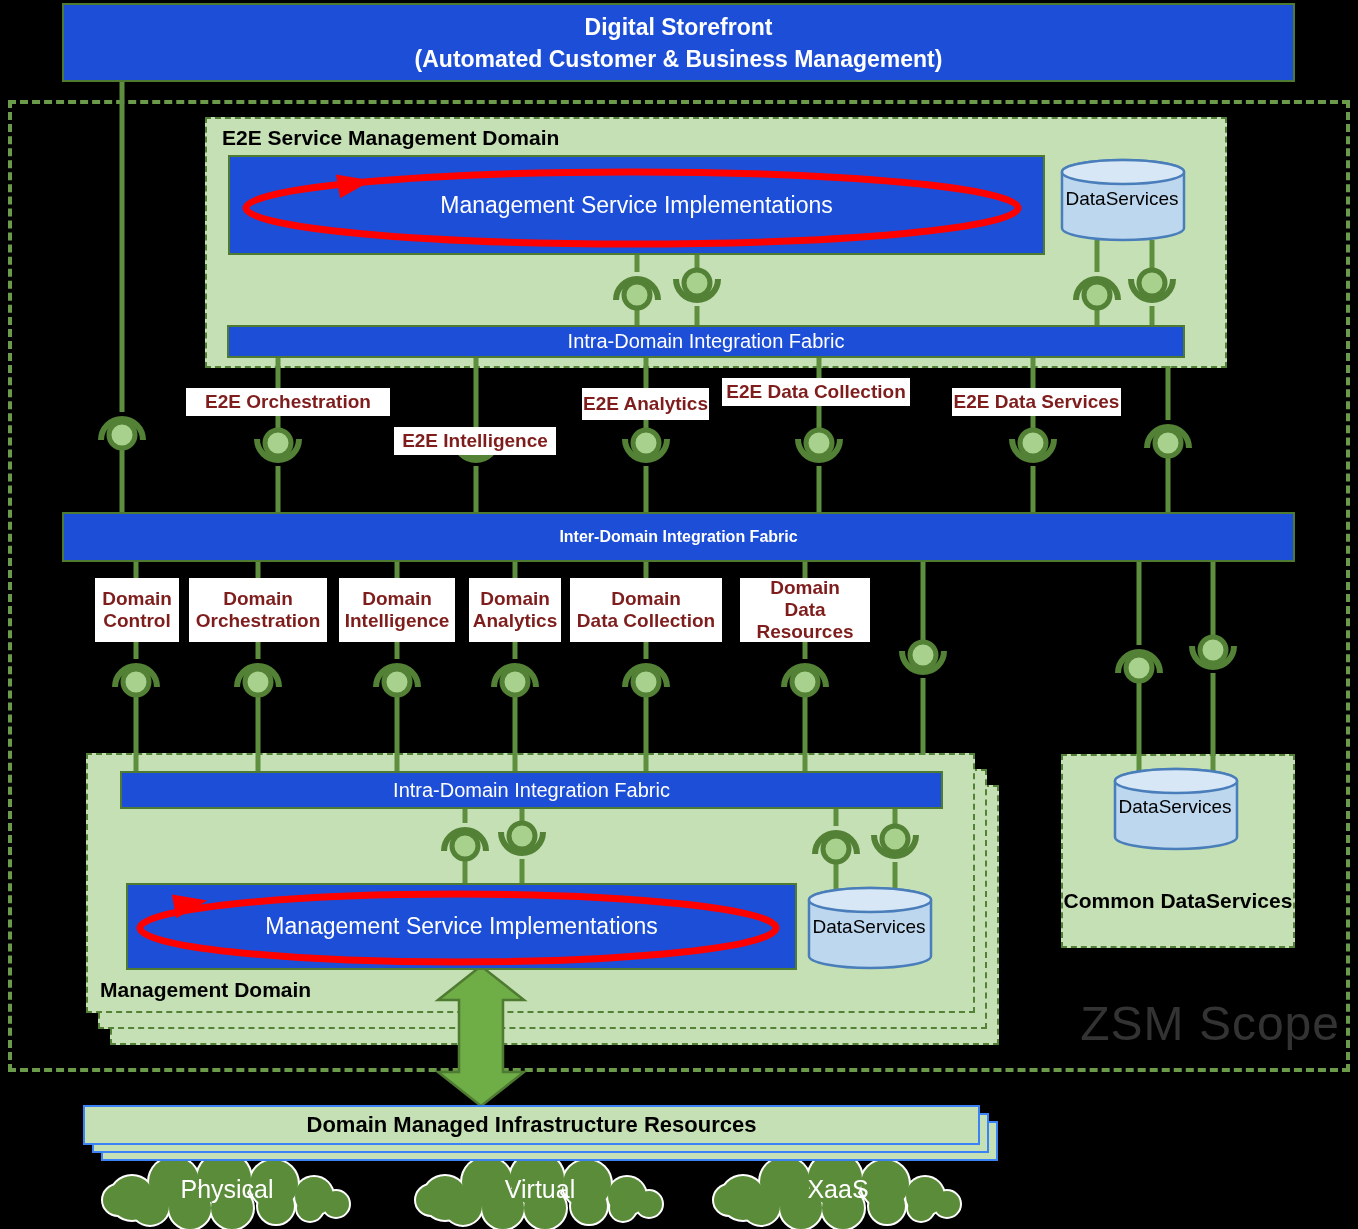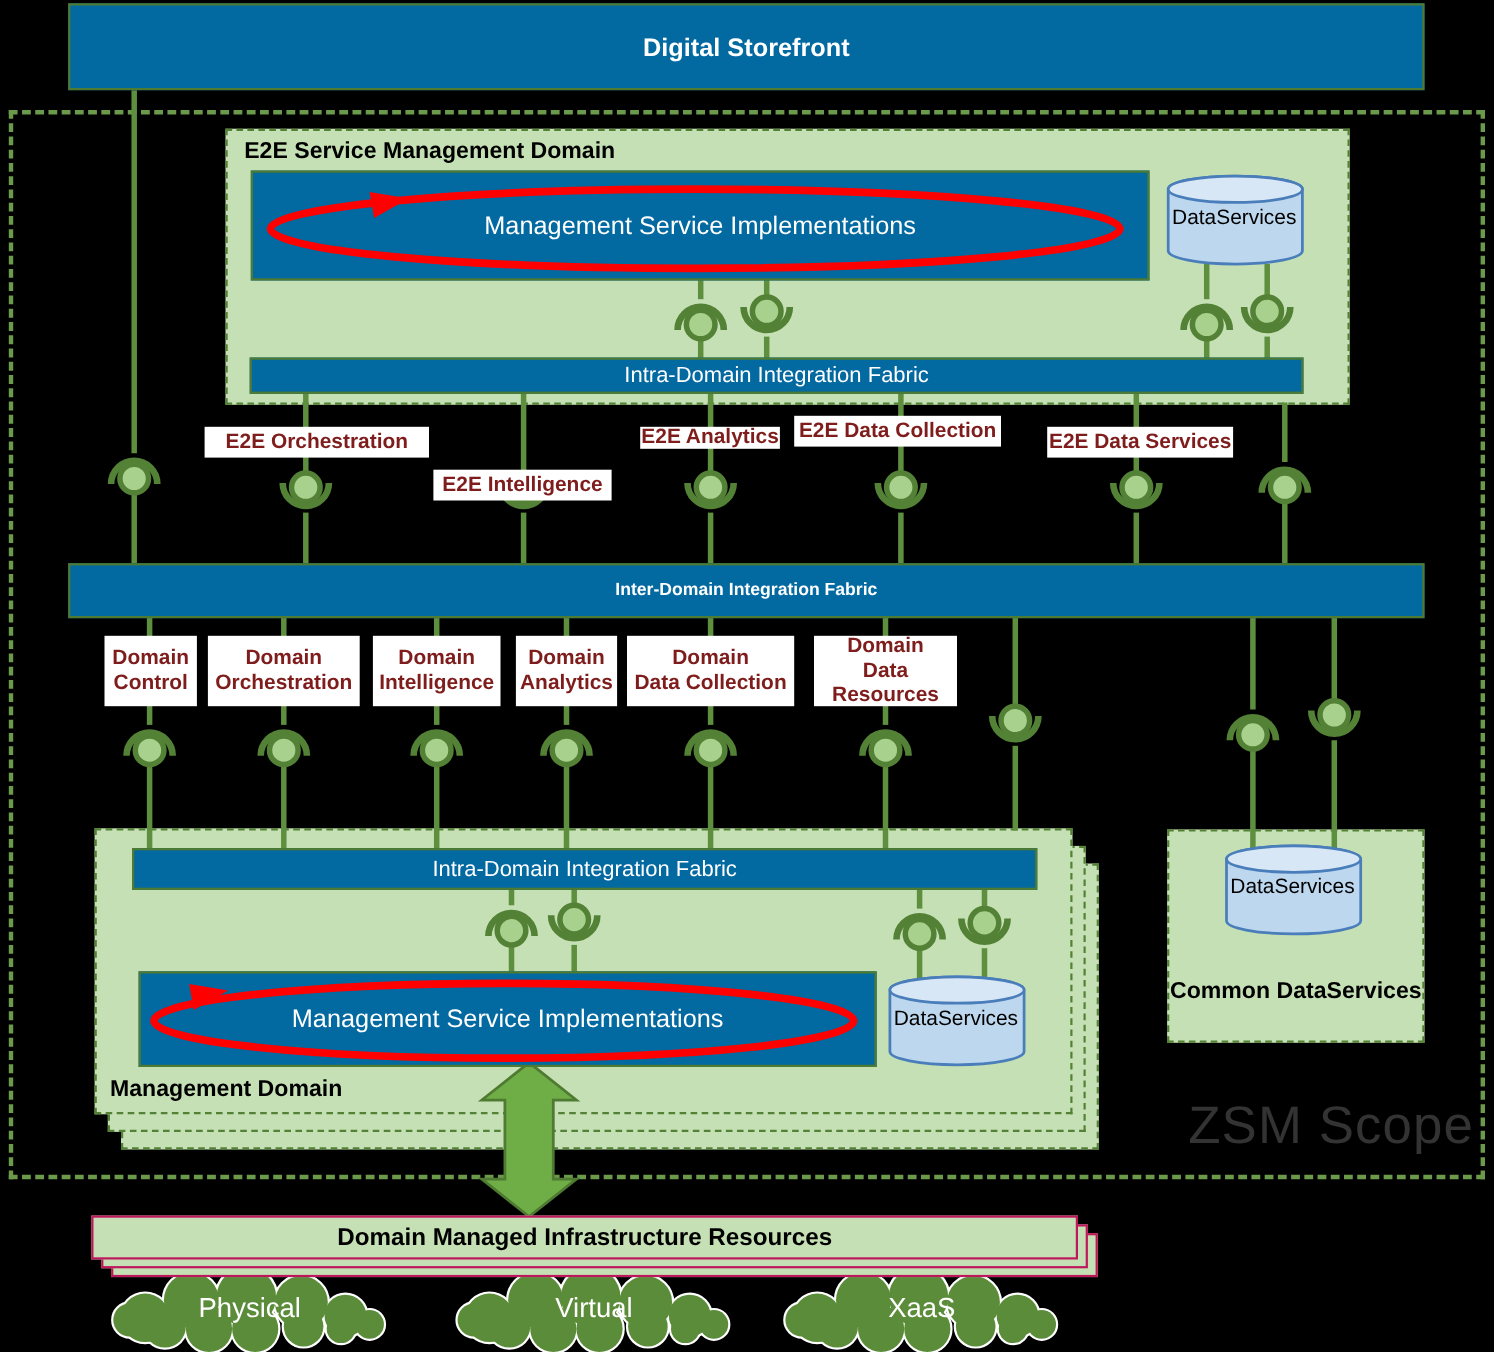--- a/index.html
+++ b/index.html
@@ -1,24 +1,24 @@
 <!DOCTYPE html>
 <html><head>
 <meta charset="utf-8">
 <style>
   html,body{margin:0;padding:0;background:#000;}
   #canvas{position:relative;width:1358px;height:1229px;background:#000;overflow:hidden;
           font-family:"Liberation Sans",sans-serif;}
   .abs{position:absolute;box-sizing:border-box;}
   
-  .bar{background:#0369a1;border:2px solid #4E7A31;color:#fff;display:flex;
+  .bar{background:#1d4ed8;border:2px solid #4E7A31;color:#fff;display:flex;
        align-items:center;justify-content:center;text-align:center;}
   
   .light{background:#C5E0B4;border:2px dashed #538135;}
-  .light-solid{background:#C5E0B4;border:2px solid #be185d;}
+  .light-solid{background:#C5E0B4;border:2px solid #3b82f6;}
   
   .wlabel{background:#fff;color:#7f1d1d;font-weight:bold;display:flex;flex-direction:column;
           align-items:center;justify-content:center;text-align:center;line-height:22px;font-size:19px;}
   .title{color:#000;font-weight:bold;font-size:21px;}
   .zsm-border{border:4px dashed #6B9A4B;}
   .scope-text{color:#333;font-size:48px;font-weight:300;letter-spacing:1px;text-align:right;}
   .cyl-text{color:#000;font-size:19px;line-height:26px;display:flex;flex-direction:row;
             align-items:center;justify-content:center;text-align:center;}
   .cloud-label{color:#fff;font-size:25px;display:flex;align-items:center;justify-content:center;}
   svg{position:absolute;left:0;top:0;}
@@ -180,20 +180,21 @@
 
     <polygon points="481,966 438,1000 459,1000 459,1072 438,1072 481,1106 524,1072 503,1072 503,1000 524,1000" fill="#6FAD47" stroke="#4E7A31" stroke-width="2.5"></polygon>
 
     <use href="#cloud" x="92" y="1150"></use>
     <use href="#cloud" x="405" y="1150"></use>
     <use href="#cloud" x="703" y="1150"></use>
   </svg>
 
   <div class="abs bar z3" style="left:62px;top:3px;width:1233px;height:79px;flex-direction:column;font-weight:bold;font-size:23px;line-height:32px;">
     <span>Digital Storefront</span>
+    <span>(Automated Customer &amp; Business Management)</span>
   </div>
 
   <div class="abs title z3" style="left:222px;top:126px;">E2E Service Management Domain</div>
 
   <div class="abs bar z3" style="left:228px;top:155px;width:817px;height:100px;font-size:23px;">
     <span>Management Service Implementations</span>
   </div>
 
   <div class="abs bar z3" style="left:227px;top:325px;width:958px;height:33px;font-size:20px;">
     <span>Intra-Domain Integration Fabric</span>
@@ -203,21 +204,21 @@
     <span>Data</span>
     <span>Services</span>
   </div>
 
   <div class="abs wlabel z3" style="left:186px;top:388px;width:204px;height:28px;">
     <span>E2E Orchestration</span>
     </div>
   <div class="abs wlabel z3" style="left:394px;top:388px;width:162px;height:28px;margin-top:39px;">
     <span>E2E Intelligence</span>
     </div>
-  <div class="abs wlabel z3" style="left:582px;top:388px;width:127px;height:20px;">
+  <div class="abs wlabel z3" style="left:582px;top:388px;width:127px;height:32px;">
     <span>E2E Analytics</span>
     </div>
   <div class="abs wlabel z3" style="left:722px;top:368px;width:188px;height:28px;margin-top:10px;">
     <span>E2E Data Collection</span>
     </div>
   <div class="abs wlabel z3" style="left:952px;top:388px;width:169px;height:28px;">
     <span>E2E Data Services</span>
     </div>
 
   <div class="abs bar z3" style="left:62px;top:512px;width:1233px;height:50px;font-weight:bold;font-size:16px;">

